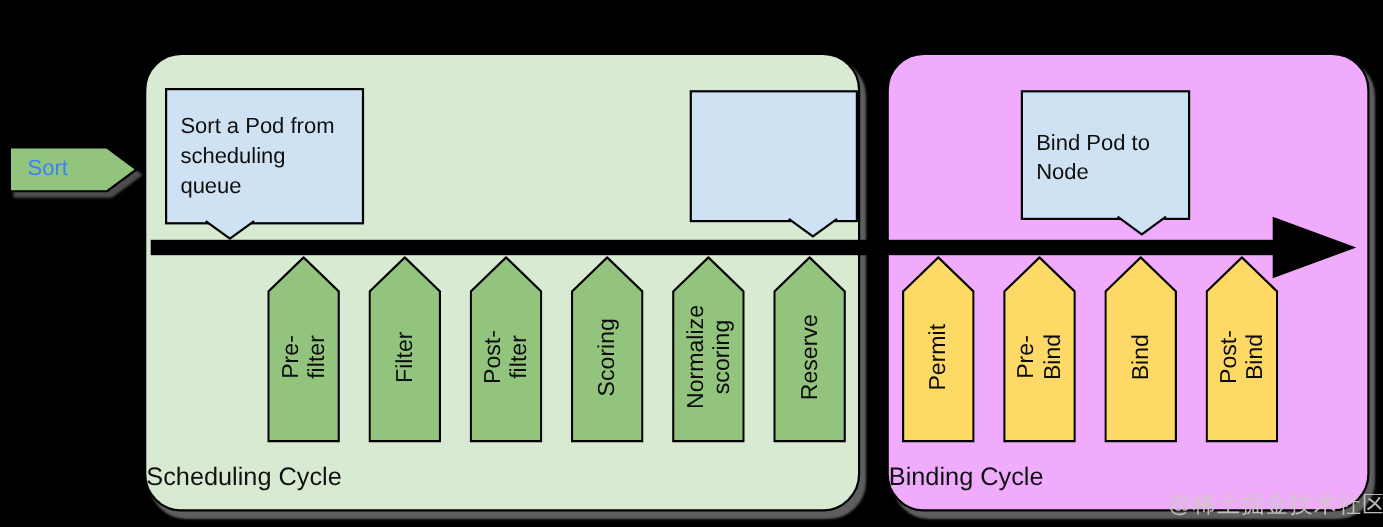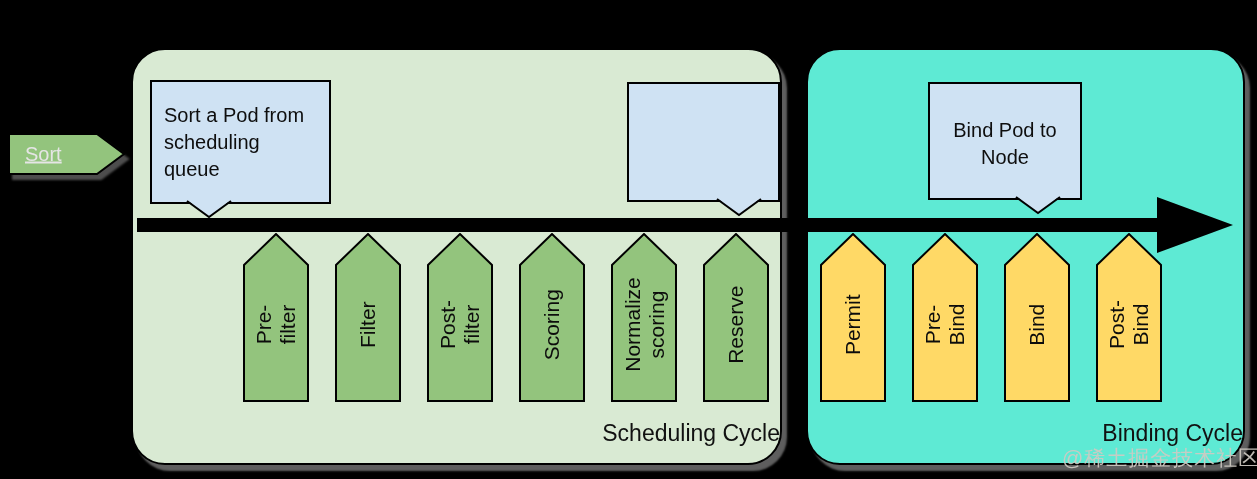--- a/index.html
+++ b/index.html
@@ -7,31 +7,31 @@
     position:relative;width:1257px;height:479px;background:#000000;
     overflow:hidden;font-family:"Liberation Sans",sans-serif;color:#0c0c0c;
   }
   
   .cycle{
     position:absolute;top:48px;height:417px;box-sizing:border-box;
     border:2px solid #000;border-radius:34px;
     box-shadow:5px 6px 2px #5e5e5e;
   }
   .cycle.green{left:131px;width:651px;background:#d9ead3;}
-  .cycle.yellow{left:806px;width:439px;background:#5eead4;}
+  .cycle.yellow{left:806px;width:439px;background:#f0abfc;}
   .cycle-title{
-    position:absolute;bottom:16px;left:0;right:0;text-align:right;
+    position:absolute;bottom:16px;left:0;right:0;text-align:left;
     font-size:23px;color:#111;
   }
   
   .sort{position:absolute;left:8px;top:133px;width:118px;height:42px;z-index:2;}
   .sort svg{position:absolute;inset:0;filter:drop-shadow(4px 5px 1px #4d4d4d);}
   .sort-label{
     position:absolute;left:17px;top:50%;transform:translateY(-50%);
-    font-size:20px;color:#e5e5e5;text-decoration:underline;
+    font-size:20px;color:#3b82f6;
   }
   
   .shaft{position:absolute;left:137px;top:218px;width:1043px;height:14px;background:#000;z-index:3;}
   .head{
     position:absolute;left:1157px;top:197px;width:0;height:0;z-index:3;
     border-left:76px solid #000;border-top:28px solid transparent;border-bottom:28px solid transparent;
   }
   
   .step{position:absolute;top:233px;width:66px;height:170px;z-index:2;}
   .step svg{position:absolute;inset:0;}
@@ -46,21 +46,21 @@
   
   .callout{
     position:absolute;box-sizing:border-box;background:#cfe2f3;
     border:2px solid #000;z-index:4;font-size:20px;line-height:1.34;color:#0e0e0e;
   }
   .callout .tail{position:absolute;top:calc(100% - 2px);width:48px;height:20px;overflow:visible;}
   #callout-pick{left:150px;top:80px;width:181px;height:124px;padding:20px 24px 0 12px;}
   #callout-pick .tail{left:33px;}
   #callout-reserve{left:627px;top:82px;width:153px;height:120px;padding:22px 12px 0 12px;}
   #callout-reserve .tail{left:86px;}
-  #callout-bind{left:928px;top:82px;width:154px;height:118px;padding:33px 12px 0 12px;text-align:center;}
+  #callout-bind{left:928px;top:82px;width:154px;height:118px;padding:33px 12px 0 12px;}
   #callout-bind .tail{left:84px;}
   
   .watermark{
     position:absolute;left:1062px;top:444px;z-index:6;font-size:21px;
     color:rgba(206,202,194,0.92);letter-spacing:1px;white-space:nowrap;
   }
 </style>
 </head>
 <body>
 

